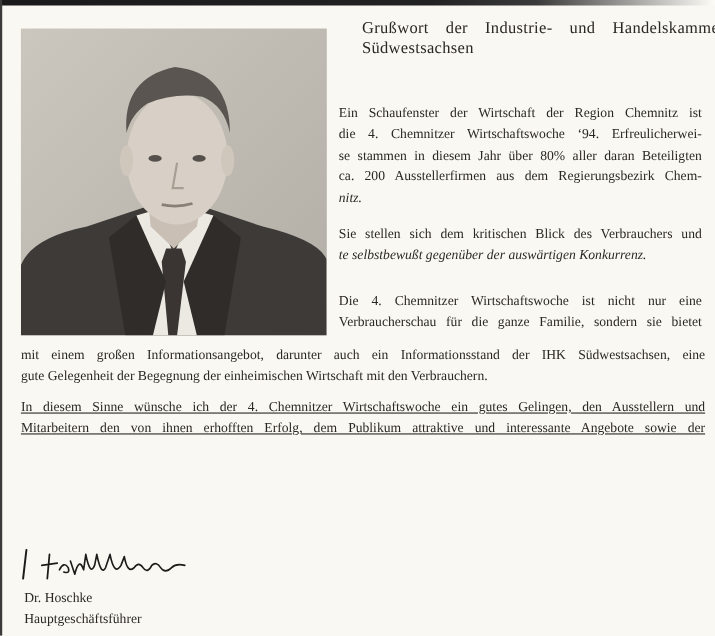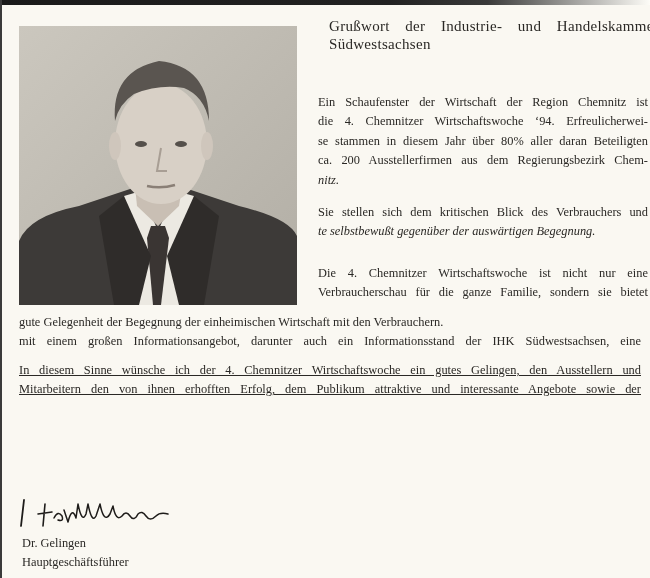--- a/index.html
+++ b/index.html
@@ -43,21 +43,21 @@
       font-size: 15px;
       line-height: 18px;
       letter-spacing: 0.3px;
       text-align: justify;
       text-align-last: justify;
     }
     .heading .line2 { text-align-last: left; display:block; }
 
     .col-right {
       position: absolute;
-      left: 318px;
+      left: 308px;
       width: 330px;
       font-size: 12.4px;
       line-height: 19.4px;
       text-align: justify;
     }
     .col-right .ln { display: block; text-align: justify; text-align-last: justify; white-space: nowrap; }
     .col-right .ln.last { text-align-last: left; font-style: italic; }
 
     .full {
       position: absolute;
@@ -134,38 +134,38 @@
 <div class="col-right" style="top:93px;">
   <span class="ln">Ein Schaufenster der Wirtschaft der Region Chemnitz ist</span>
   <span class="ln">die 4. Chemnitzer Wirtschaftswoche ‘94. Erfreulicherwei-</span>
   <span class="ln">se stammen in diesem Jahr über 80% aller daran Beteiligten</span>
   <span class="ln">ca. 200 Ausstellerfirmen aus dem Regierungsbezirk Chem-</span>
   <span class="ln last">nitz.</span>
 </div>
 
 <div class="col-right" style="top:203px;">
   <span class="ln">Sie stellen sich dem kritischen Blick des Verbrauchers und</span>
-  <span class="ln last">te selbstbewußt gegenüber der auswärtigen Begegnung.</span>
+  <span class="ln last">te selbstbewußt gegenüber der auswärtigen Konkurrenz.</span>
 </div>
 
 <div class="col-right" style="top:264px;">
   <span class="ln">Die 4. Chemnitzer Wirtschaftswoche ist nicht nur eine</span>
   <span class="ln">Verbraucherschau für die ganze Familie, sondern sie bietet</span>
 </div>
 
 <div class="full" style="top:313px;">
+  <span class="ln">mit einem großen Informationsangebot, darunter auch ein Informationsstand der IHK Südwestsachsen, eine</span>
   <span class="ln last">gute Gelegenheit der Begegnung der einheimischen Wirtschaft mit den Verbrauchern.</span>
-  <span class="ln">mit einem großen Informationsangebot, darunter auch ein Informationsstand der IHK Südwestsachsen, eine</span>
 </div>
 
 <div class="full" style="top:361px;text-decoration:underline;">
   <span class="ln">In diesem Sinne wünsche ich der 4. Chemnitzer Wirtschaftswoche ein gutes Gelingen, den Ausstellern und</span>
   <span class="ln">Mitarbeitern den von ihnen erhofften Erfolg, dem Publikum attraktive und interessante Angebote sowie der</span>
 </div>
 
 <svg class="signature" viewBox="0 0 160 40">
   <path d="M6 8 L3 34" stroke="#1e1c1a" stroke-width="1.8" fill="none" stroke-linecap="round"></path>
   <path d="M20 22 L34 20 M27 12 L25 34" stroke="#1e1c1a" stroke-width="1.6" fill="none" stroke-linecap="round"></path>
   <path d="M36 26 Q40 18 44 24 Q46 30 40 28 M46 18 L50 30 Q54 14 58 26 L60 12 Q64 32 68 22 L70 12 Q74 32 78 24 L82 12 Q86 32 92 22 L95 14 Q98 30 104 24 Q108 18 112 24 Q116 30 120 22 Q124 18 128 24 Q132 30 138 24 Q142 20 150 22" stroke="#1e1c1a" stroke-width="1.5" fill="none" stroke-linecap="round" stroke-linejoin="round"></path>
 </svg>
 
-<div class="sig-name">Dr. Gelingen</div>
+<div class="sig-name">Dr. Hoschke</div>
 <div class="sig-title">Hauptgeschäftsführer</div>
 
 </body></html>

